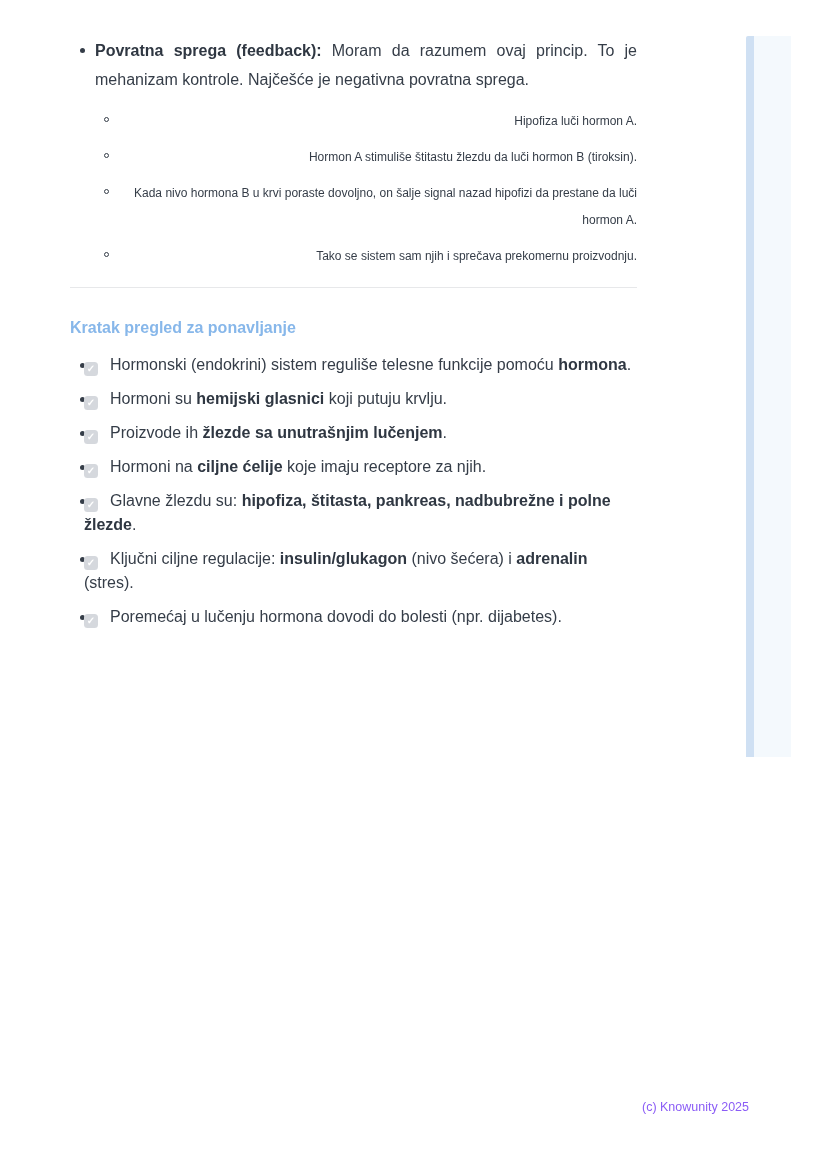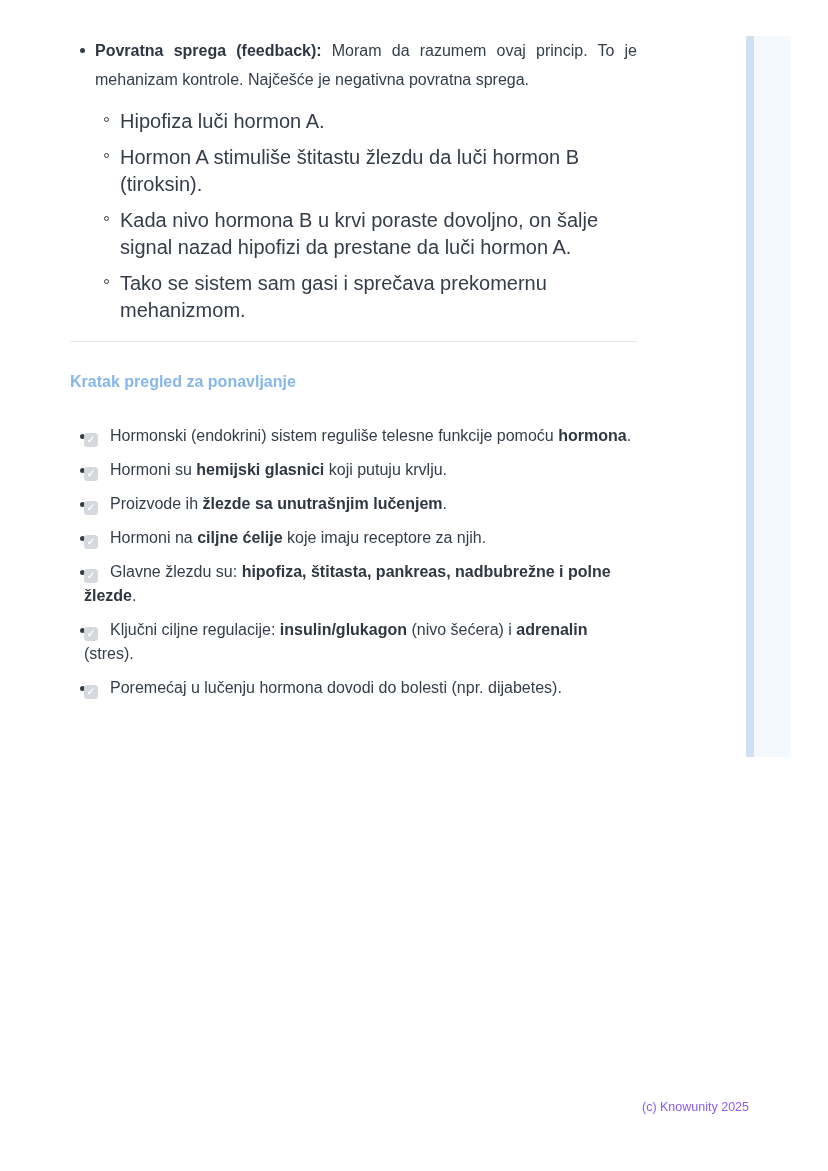--- a/index.html
+++ b/index.html
@@ -46,23 +46,24 @@
     border-radius: 50%;
     background: #353d48;
   }
   .main-text { flex: 1; text-align: justify; }
   .main-text strong, .check-text strong { font-weight: bold; color: #2f3742; }
 
   
   .sub-list { margin-top: 14px; }
   .sub-item {
     display: flex;
-    font-size: 20px;
+    font-size: 12px;
     line-height: 27px;
     margin-bottom: 9px;
+    text-align: right;
   }
   .sub-item:last-child { margin-bottom: 0; }
   .circle-col { flex: none; width: 50px; padding-left: 34px; }
   .circle {
     display: block;
     width: 5px; height: 5px;
     margin-top: 9px;
     border: 1.6px solid #353d48;
     border-radius: 50%;
     background: transparent;
@@ -77,21 +78,21 @@
 
   .summary-heading {
     margin: 25px 0 0 0;
     font-size: 16px;
     line-height: 30px;
     font-weight: bold;
     color: #87b7ea;
   }
 
   
-  .check-list { margin-top: 27px; }
+  .check-list { margin-top: 10px; }
   .check-item {
     display: flex;
     font-size: 16px;
     line-height: 24px;
     margin-bottom: 10px;
   }
   .check-item .dot-col { width: 14px; }
   .check-item .dot { margin-top: 10px; }
   .check-body { flex: 1; }
   .checkbox {
@@ -152,21 +153,21 @@
       <li class="sub-item">
         <span class="circle-col">
             <span class="circle"></span>
           </span>
         <span class="sub-text">Kada nivo hormona B u krvi poraste dovoljno, on šalje signal nazad hipofizi da prestane da luči hormon A.</span>
       </li>
       <li class="sub-item">
         <span class="circle-col">
             <span class="circle"></span>
           </span>
-        <span class="sub-text">Tako se sistem sam gasi i sprečava prekomernu mehanizmom.</span>
+        <span class="sub-text">Tako se sistem sam njih i sprečava prekomernu proizvodnju.</span>
       </li>
     </ul>
 
     <div class="divider"></div>
 
     <h2 class="summary-heading">Kratak pregled za ponavljanje</h2>
 
     <ul class="check-list">
       <li class="check-item">
         <span class="dot-col">

